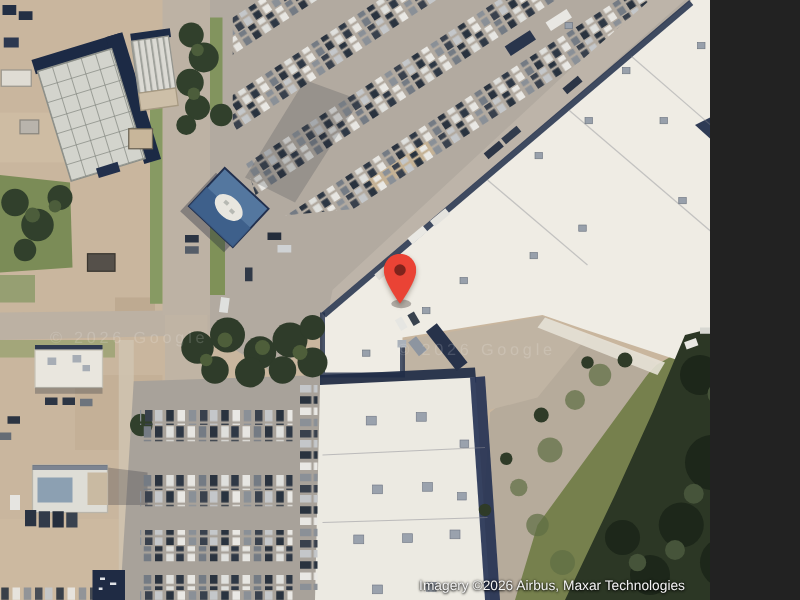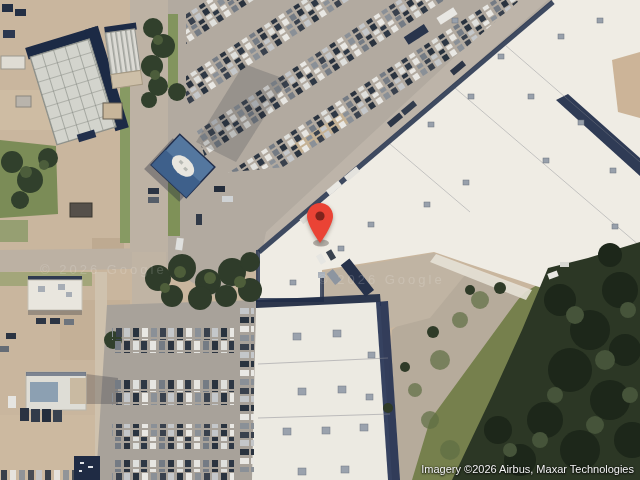--- a/index.html
+++ b/index.html
@@ -1,25 +1,25 @@
 <!DOCTYPE html>
 <html><head>
 <meta charset="utf-8">
 <style>
   html,body{margin:0;padding:0;background:#222;}
-  .stage{position:relative;width:640px;height:480px;overflow:hidden;
+  .stage{position:relative;width:568px;height:480px;overflow:hidden;
          font-family:"Liberation Sans",sans-serif;background:#c9b69e;}
   .scene{position:absolute;left:0;top:0;}
   .pin{position:absolute;left:307px;top:203px;width:26px;height:40px;
        filter:drop-shadow(0 2px 2px rgba(40,25,15,.35));cursor:pointer;}
   .logo{position:absolute;left:8px;bottom:7px;font-size:23px;font-weight:bold;
         letter-spacing:.4px;color:#ffffff;
         text-shadow:0 1px 2px rgba(0,0,0,.65),0 0 3px rgba(0,0,0,.5),1px 0 2px rgba(0,0,0,.4);
         cursor:pointer;user-select:none;}
-  .attribution{position:absolute;right:6px;bottom:5px;font-size:11px;color:#f4f4f4;
+  .attribution{position:absolute;right:20px;bottom:5px;font-size:11px;color:#f4f4f4;
         text-shadow:0 1px 2px rgba(0,0,0,.9),0 0 2px rgba(0,0,0,.8);white-space:nowrap;padding-left:46px;}
   .watermark{position:absolute;font-size:13px;letter-spacing:3px;color:rgba(255,255,255,.16);
         white-space:nowrap;user-select:none;}
   .wm1{left:40px;top:262px;}
   .wm2{left:318px;top:272px;}
 </style>
 </head>
 <body>
 
 <div class="stage">

